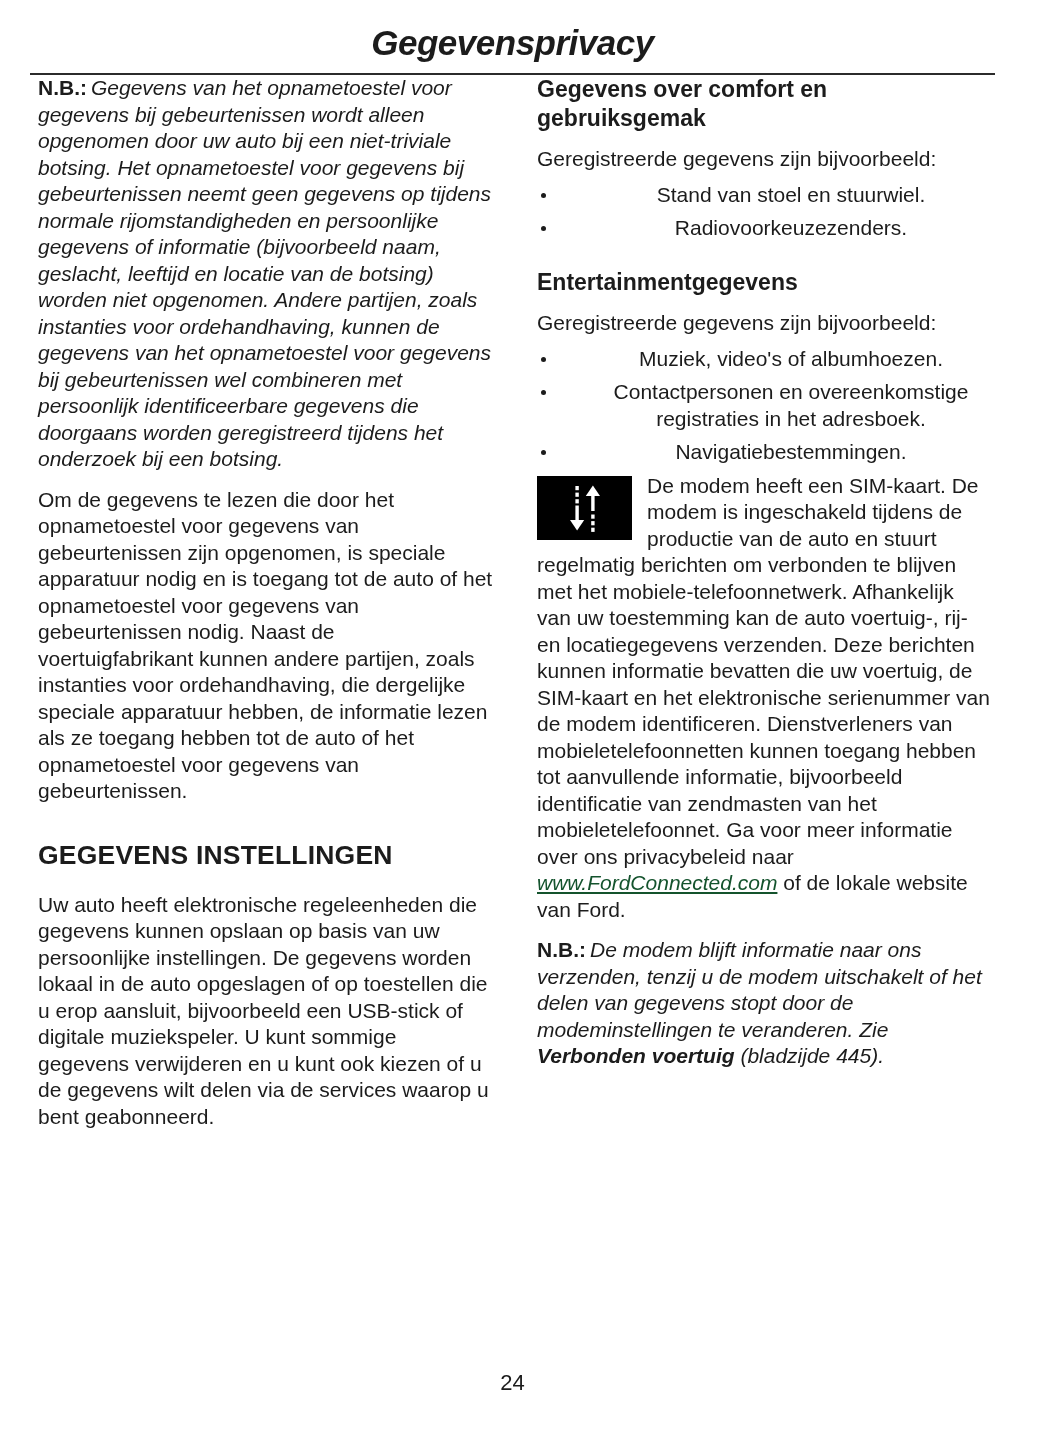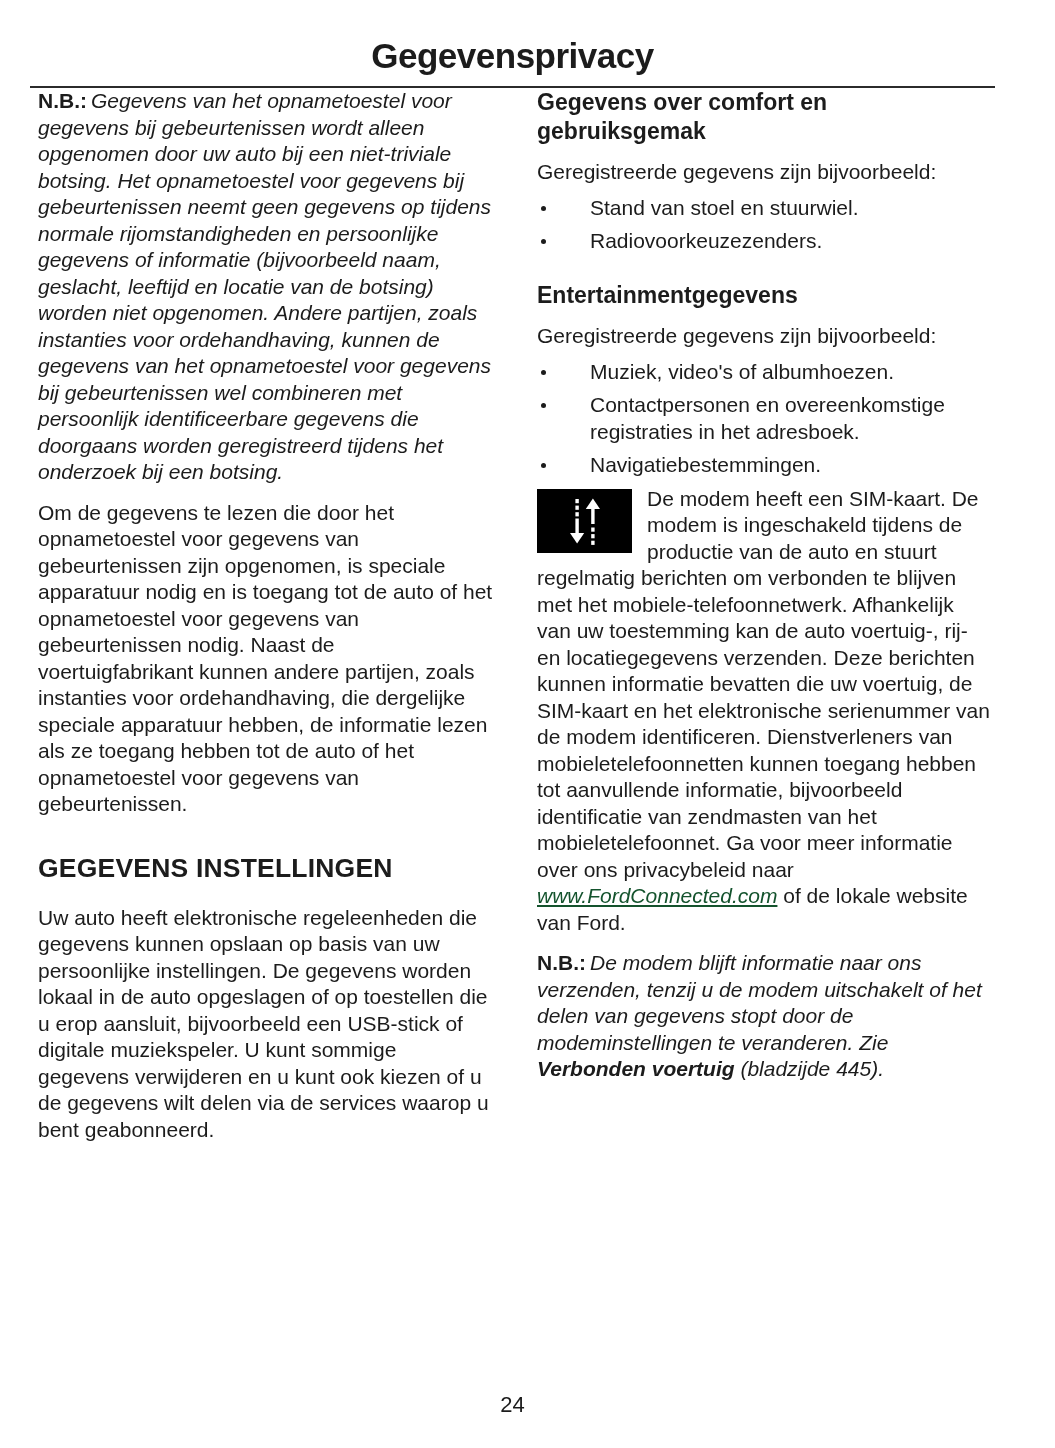--- a/index.html
+++ b/index.html
@@ -5,21 +5,21 @@
   * { box-sizing: border-box; }
   html, body { margin: 0; padding: 0; }
   body {
     width: 1055px; height: 1448px;
     background: #ffffff;
     color: #1c1c1c;
     font-family: "Liberation Sans", "DejaVu Sans", sans-serif;
     position: relative;
     overflow: hidden;
   }
-  .header { padding-top: 36px; }
+  .header { padding-top: 23px; font-style: italic; }
   .page-title {
     margin: 0 60px 10px 30px;
     text-align: center;
     font-size: 35px;
     line-height: 40px;
     font-weight: bold;
     letter-spacing: -0.5px;
   }
   .rule {
     border: none;
@@ -49,21 +49,21 @@
     letter-spacing: 0.2px;
   }
   h3 {
     font-size: 23px;
     line-height: 28.5px;
     font-weight: bold;
     margin: 26px 0 14px 0;
   }
   .col-right > h3:first-child { margin-top: 0; }
   .intro { margin-bottom: 9px; }
-  ul { list-style: none; margin: 0 0 4px 0; padding: 0; }
+  ul { list-style: none; margin: 0 0 4px 0; padding: 0; text-align: center; }
   li {
     position: relative;
     padding-left: 53px;
     font-size: 21px;
     line-height: 26.5px;
     margin-bottom: 7px;
   }
   .bullet-dot {
     position: absolute;
     left: 4px; top: 11px;
@@ -81,21 +81,21 @@
   .modem-icon svg { display: block; width: 95px; height: 64px; }
   .link {
     color: #14532d;
     font-style: italic;
     text-decoration: underline;
     cursor: pointer;
   }
   .clear { clear: both; }
   .footer {
     position: absolute;
-    bottom: 30px;
+    bottom: 52px;
     left: 30px;
     width: 965px;
     text-align: center;
     font-size: 22px;
     line-height: 26px;
     margin-top: 45px;
   }
 </style>
 </head>
 <body>

